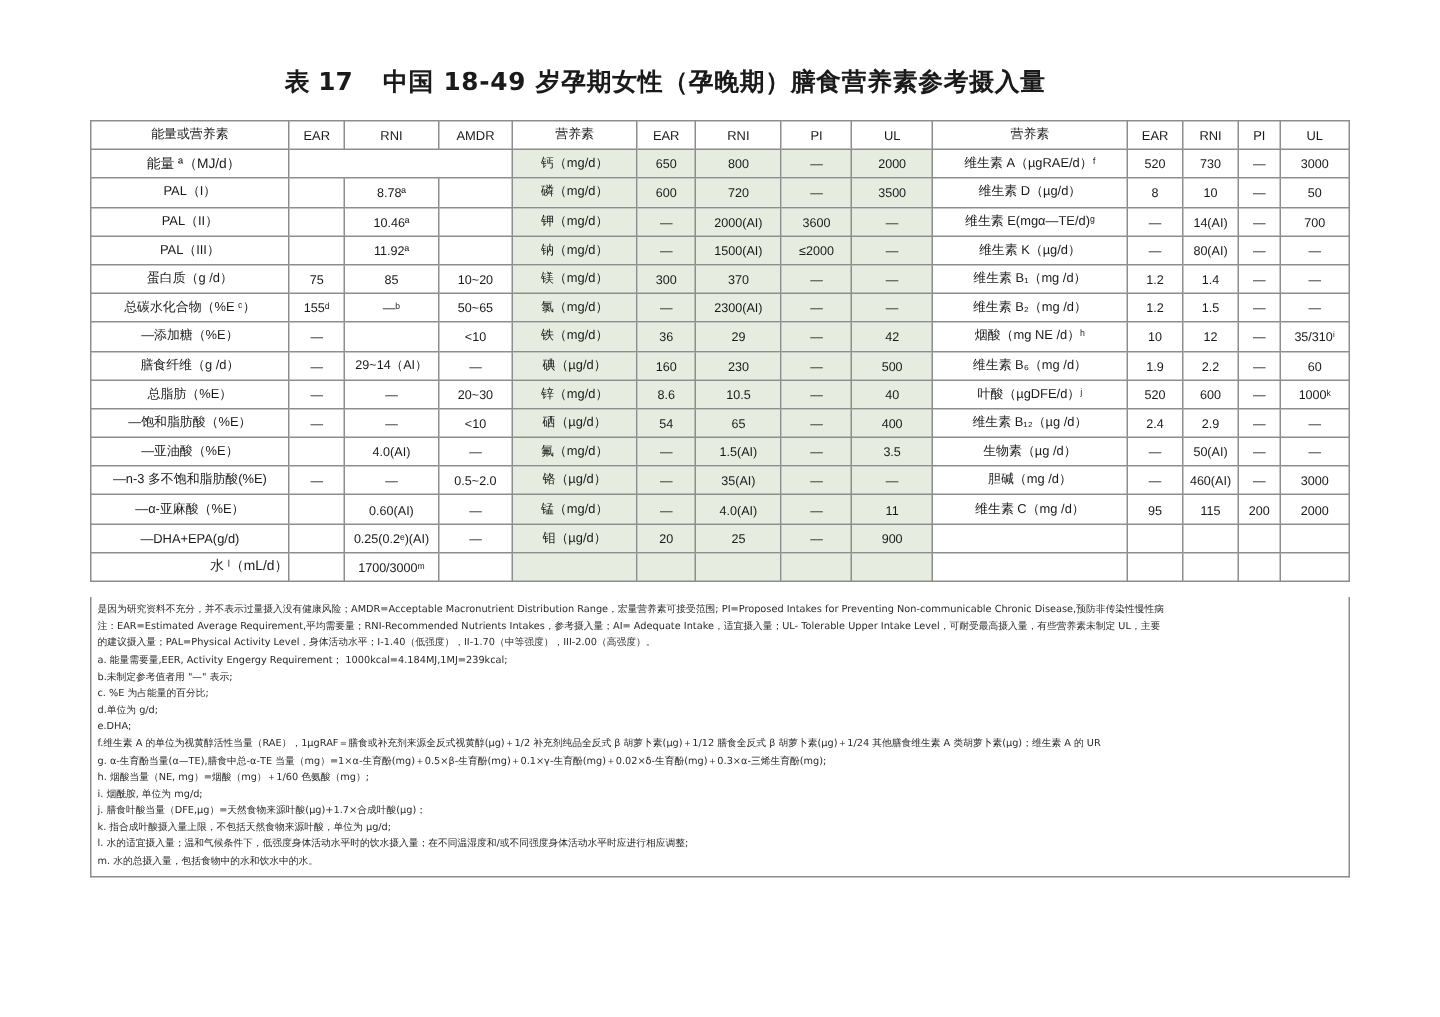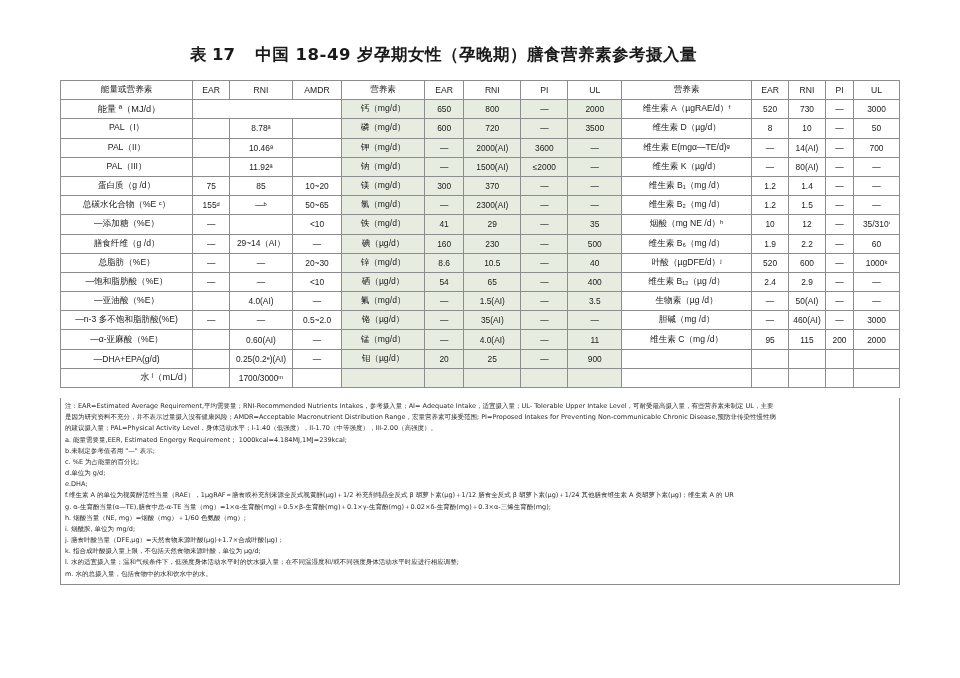--- a/index.html
+++ b/index.html
@@ -218,24 +218,24 @@
             <td>1.5</td>
             <td>—</td>
             <td>—</td>
           </tr>
           <tr>
             <td class="namecell">—添加糖（%E）</td>
             <td>—</td>
             <td></td>
             <td>&lt;10</td>
             <td class="g namecell">铁（mg/d）</td>
-            <td class="g">41</td>
+            <td class="g">36</td>
             <td class="g">29</td>
             <td class="g">—</td>
-            <td class="g">35</td>
+            <td class="g">42</td>
             <td class="namecell">烟酸（mg NE /d）ʰ</td>
             <td>10</td>
             <td>12</td>
             <td>—</td>
             <td>35/310ⁱ</td>
           </tr>
           <tr>
             <td class="namecell">膳食纤维（g /d）</td>
             <td>—</td>
             <td>29~14（AI）</td>
@@ -361,24 +361,24 @@
             <td></td>
             <td></td>
             <td></td>
             <td></td>
           </tr>
         </tbody>
     </table>
   </div>
 
   <div class="notes">
+    <div class="ln">是因为研究资料不充分，并不表示过量摄入没有健康风险；AMDR=Acceptable Macronutrient Distribution Range，宏量营养素可接受范围; PI=Proposed Intakes for Preventing Non-communicable Chronic Disease,预防非传染性慢性病</div>
     <div class="ln">注：EAR=Estimated Average Requirement,平均需要量；RNI-Recommended Nutrients Intakes，参考摄入量；AI= Adequate Intake，适宜摄入量；UL- Tolerable Upper Intake Level，可耐受最高摄入量，有些营养素未制定 UL，主要</div>
-    <div class="ln">是因为研究资料不充分，并不表示过量摄入没有健康风险；AMDR=Acceptable Macronutrient Distribution Range，宏量营养素可接受范围; PI=Proposed Intakes for Preventing Non-communicable Chronic Disease,预防非传染性慢性病</div>
     <div class="ln">的建议摄入量；PAL=Physical Activity Level，身体活动水平；I-1.40（低强度），II-1.70（中等强度），III-2.00（高强度）。</div>
-    <div class="ln">a. 能量需要量,EER, Estimated Engergy Requirement； 1000kcal=4.184MJ,1MJ=239kcal;</div>
+    <div class="ln">a. 能量需要量,EER, Activity Engergy Requirement； 1000kcal=4.184MJ,1MJ=239kcal;</div>
     <div class="ln">b.未制定参考值者用 "—" 表示;</div>
     <div class="ln">c. %E 为占能量的百分比;</div>
     <div class="ln">d.单位为 g/d;</div>
     <div class="ln">e.DHA;</div>
     <div class="ln">f.维生素 A 的单位为视黄醇活性当量（RAE），1µgRAF＝膳食或补充剂来源全反式视黄醇(µg)＋1/2 补充剂纯品全反式 β 胡萝卜素(µg)＋1/12 膳食全反式 β 胡萝卜素(µg)＋1/24 其他膳食维生素 A 类胡萝卜素(µg)；维生素 A 的 UR</div>
     <div class="ln">g. α-生育酚当量(α—TE),膳食中总-α-TE 当量（mg）=1×α-生育酚(mg)＋0.5×β-生育酚(mg)＋0.1×γ-生育酚(mg)＋0.02×δ-生育酚(mg)＋0.3×α-三烯生育酚(mg);</div>
     <div class="ln">h. 烟酸当量（NE, mg）=烟酸（mg）＋1/60 色氨酸（mg）;</div>
     <div class="ln">i. 烟酰胺, 单位为 mg/d;</div>
     <div class="ln">j. 膳食叶酸当量（DFE,µg）=天然食物来源叶酸(µg)+1.7×合成叶酸(µg)；</div>
     <div class="ln">k. 指合成叶酸摄入量上限，不包括天然食物来源叶酸，单位为 µg/d;</div>

